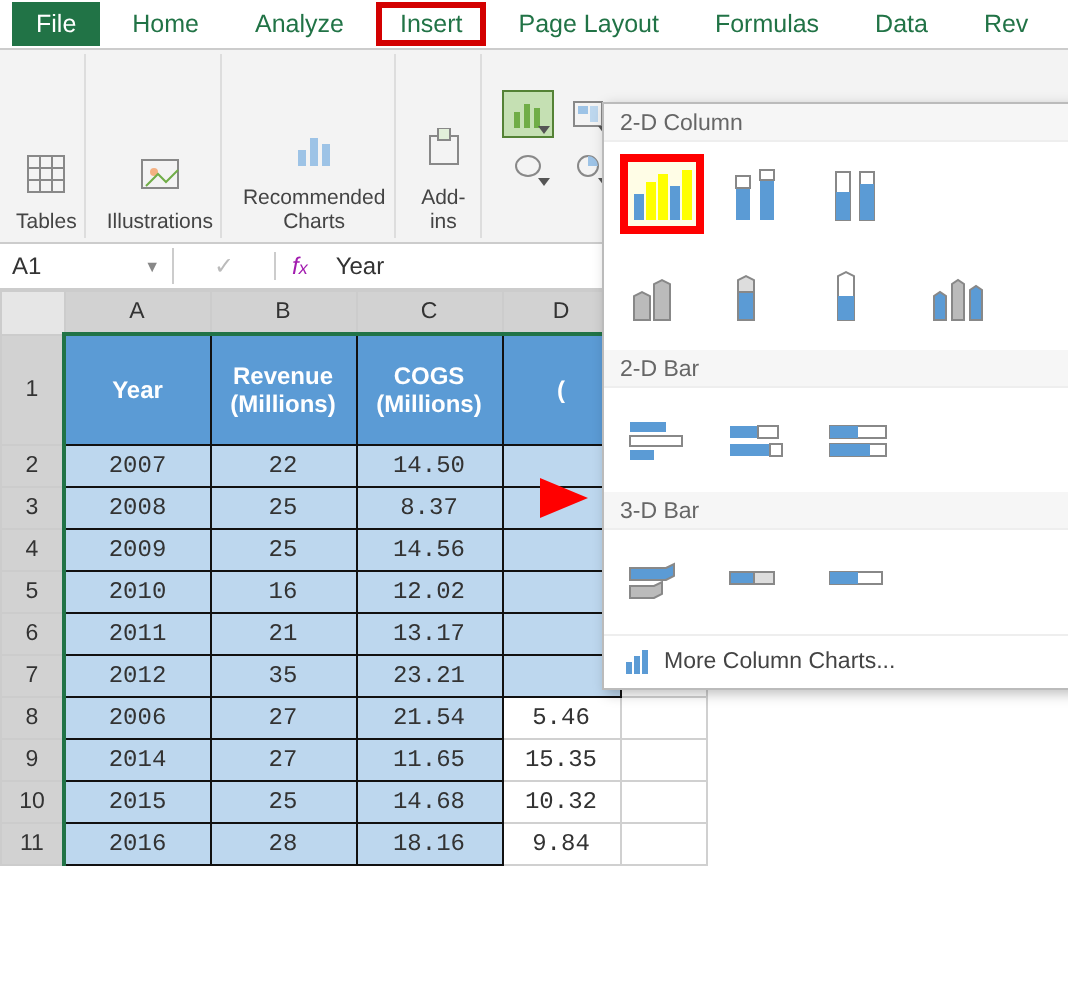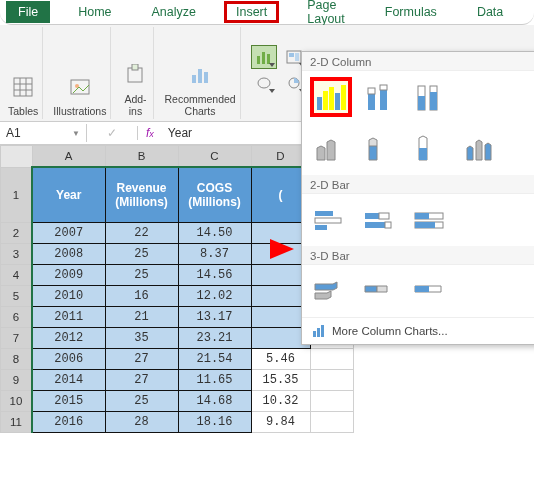--- a/index.html
+++ b/index.html
@@ -10,22 +10,21 @@
     color: #333;
     width: 534px;
     overflow: hidden;
   }
   .tabs {
     display: flex;
     align-items: center;
     border-bottom: 1px solid #ccc;
     height: 24px;
     padding-left: 6px;
-    gap: 16px;
-    border-radius: 12px;
+    gap: 4px;
   }
   .tab {
     padding: 4px 12px;
     color: #217346;
     font-size: 12.5px;
     cursor: pointer;
   }
   .tab.file {
     background: #217346;
     color: #fff;
@@ -262,38 +261,38 @@
       <svg width="22" height="22">
             <rect x="2" y="4" width="18" height="14" fill="none" stroke="#888"></rect>
             <circle cx="8" cy="10" r="2" fill="#f4b183"></circle>
             <polyline points="4,17 10,11 14,15 20,9" fill="none" stroke="#70ad47"></polyline>
           </svg>
     </div>
     <span>Illustrations</span>
   </div>
   <div class="ribbon-group">
     <div class="icon-box">
-      <svg width="22" height="22">
-            <rect x="4" y="4" width="14" height="14" fill="none" stroke="#888"></rect>
-            <rect x="8" y="0" width="6" height="6" fill="#e2efda" stroke="#888"></rect>
-          </svg>
-    </div>
-    <span style="white-space:pre-line;text-align:center">Add-
-ins</span>
-  </div>
-  <div class="ribbon-group">
-    <div class="icon-box">
       <svg width="24" height="24">
             <rect x="4" y="12" width="4" height="8" fill="#9dc3e6"></rect>
             <rect x="10" y="6" width="4" height="14" fill="#9dc3e6"></rect>
             <rect x="16" y="9" width="4" height="11" fill="#9dc3e6"></rect>
           </svg>
     </div>
     <span style="white-space:pre-line;text-align:center">Recommended
 Charts</span>
+  </div>
+  <div class="ribbon-group">
+    <div class="icon-box">
+      <svg width="22" height="22">
+            <rect x="4" y="4" width="14" height="14" fill="none" stroke="#888"></rect>
+            <rect x="8" y="0" width="6" height="6" fill="#e2efda" stroke="#888"></rect>
+          </svg>
+    </div>
+    <span style="white-space:pre-line;text-align:center">Add-
+ins</span>
   </div>
   <div class="ribbon-group" style="border:none;padding-right:0">
     <div class="ribbon-row" style="margin-top:4px">
       <div class="chart-btn active">
         <svg width="16" height="14">
               <rect x="1" y="6" width="3" height="8" fill="#70ad47"></rect>
               <rect x="6" y="2" width="3" height="12" fill="#70ad47"></rect>
               <rect x="11" y="4" width="3" height="10" fill="#70ad47"></rect>
             </svg>
         <span class="caret"></span>

